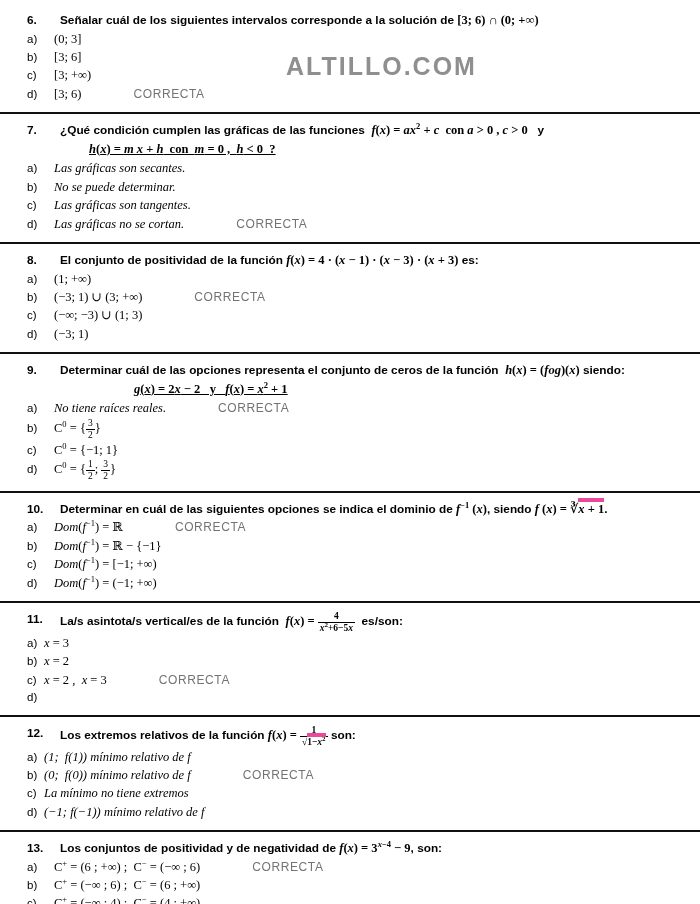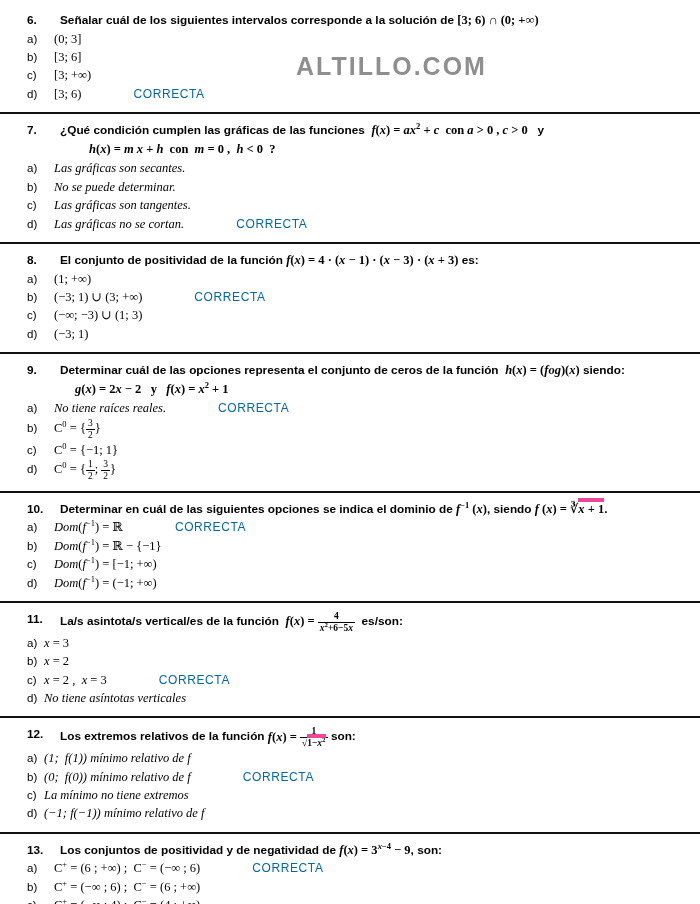--- a/index.html
+++ b/index.html
@@ -6,39 +6,39 @@
   body {
     width:700px; height:904px; background:#ffffff; color:#000;
     font-family:"Liberation Sans","DejaVu Sans",sans-serif;
     font-size:12px; position:relative; overflow:hidden;
     padding-top:4px; box-sizing:border-box;
   }
   .q { padding:8px 12px 9px 27px; }
   .qhead { display:flex; font-weight:bold; font-size:11.8px; line-height:1.4; }
   .qnum { width:23px; flex:none; }
   .qtitle { flex:1;margin-left:10px; }
-  .qsub { font-weight:bold; margin:1px 0 2px 62px; line-height:1.35; }
-  .qsub.deep { margin-left:48px; }
+  .qsub { font-weight:bold; margin:1px 0 2px 62px; line-height:1.35;text-decoration:underline; }
+  .qsub.deep { margin-left:107px; }
   .opt { display:flex; line-height:1.45; align-items:baseline; }
   .olabel { width:27px; flex:none; font-size:11.5px; }
   .tight .olabel { width:17px; }
   .otext { white-space:nowrap; }
-  .correcta { margin-left:52px; font-size:12px; letter-spacing:0.6px; color:#0369a1;text-align:right; }
+  .correcta { margin-left:52px; font-size:12px; letter-spacing:0.6px; color:#737373;text-align:right; }
   .correcta:empty { display:none; }
   .m { font-family:"Liberation Serif","DejaVu Serif",serif; font-size:12.5px; }
   .it { font-style:italic; }
   sup { font-size:8.5px; line-height:0; }
   .frac { display:inline-block; text-align:center; vertical-align:middle; font-size:9.5px; line-height:1.15; }
   .frac .num { display:block; border-bottom:1px solid #000; padding:0 2px; }
   .frac .den { display:block; padding:0 2px; }
   .frac sup { font-size:7px; }
   .ov { border-top:4px solid #ec4899; }
   hr.div { border:none; border-top:2px solid #101010; margin:0; }
   .watermark {
-    position:absolute; left:296px; top:52px;
+    position:absolute; left:286px; top:52px;
     font-size:25px; font-weight:bold; color:#8f8f8f;
     letter-spacing:2px; font-family:"Liberation Sans",sans-serif;
   }
 </style>
 </head>
 <body>
 
 <div class="watermark">ALTILLO.COM</div>
 
 <section class="q">
@@ -198,21 +198,20 @@
     <span class="otext"><span class="m"><i>x</i> = 2</span></span>
 
   </div>
   <div class="opt">
     <span class="olabel">c)</span>
     <span class="otext"><span class="m"><i>x</i> = 2 ,&nbsp; <i>x</i> = 3</span></span>
     <span class="correcta">CORRECTA</span>
   </div>
   <div class="opt">
     <span class="olabel">d)</span>
-    <span class="otext"><span class="m it">No tiene asíntotas verticales</span></span>
 
   </div>
 </section>
 <hr class="div">
 
 <section class="q tight">
   <div class="qhead">
     <span class="qnum">12.</span>
     <span class="qtitle">Los extremos relativos de la función <span class="m"><i>f</i>(<i>x</i>) = <span class="frac"><span class="num">1</span><span class="den">√<span class="ov">1−<i>x</i><sup>2</sup></span></span></span></span> son:</span>
   </div>

